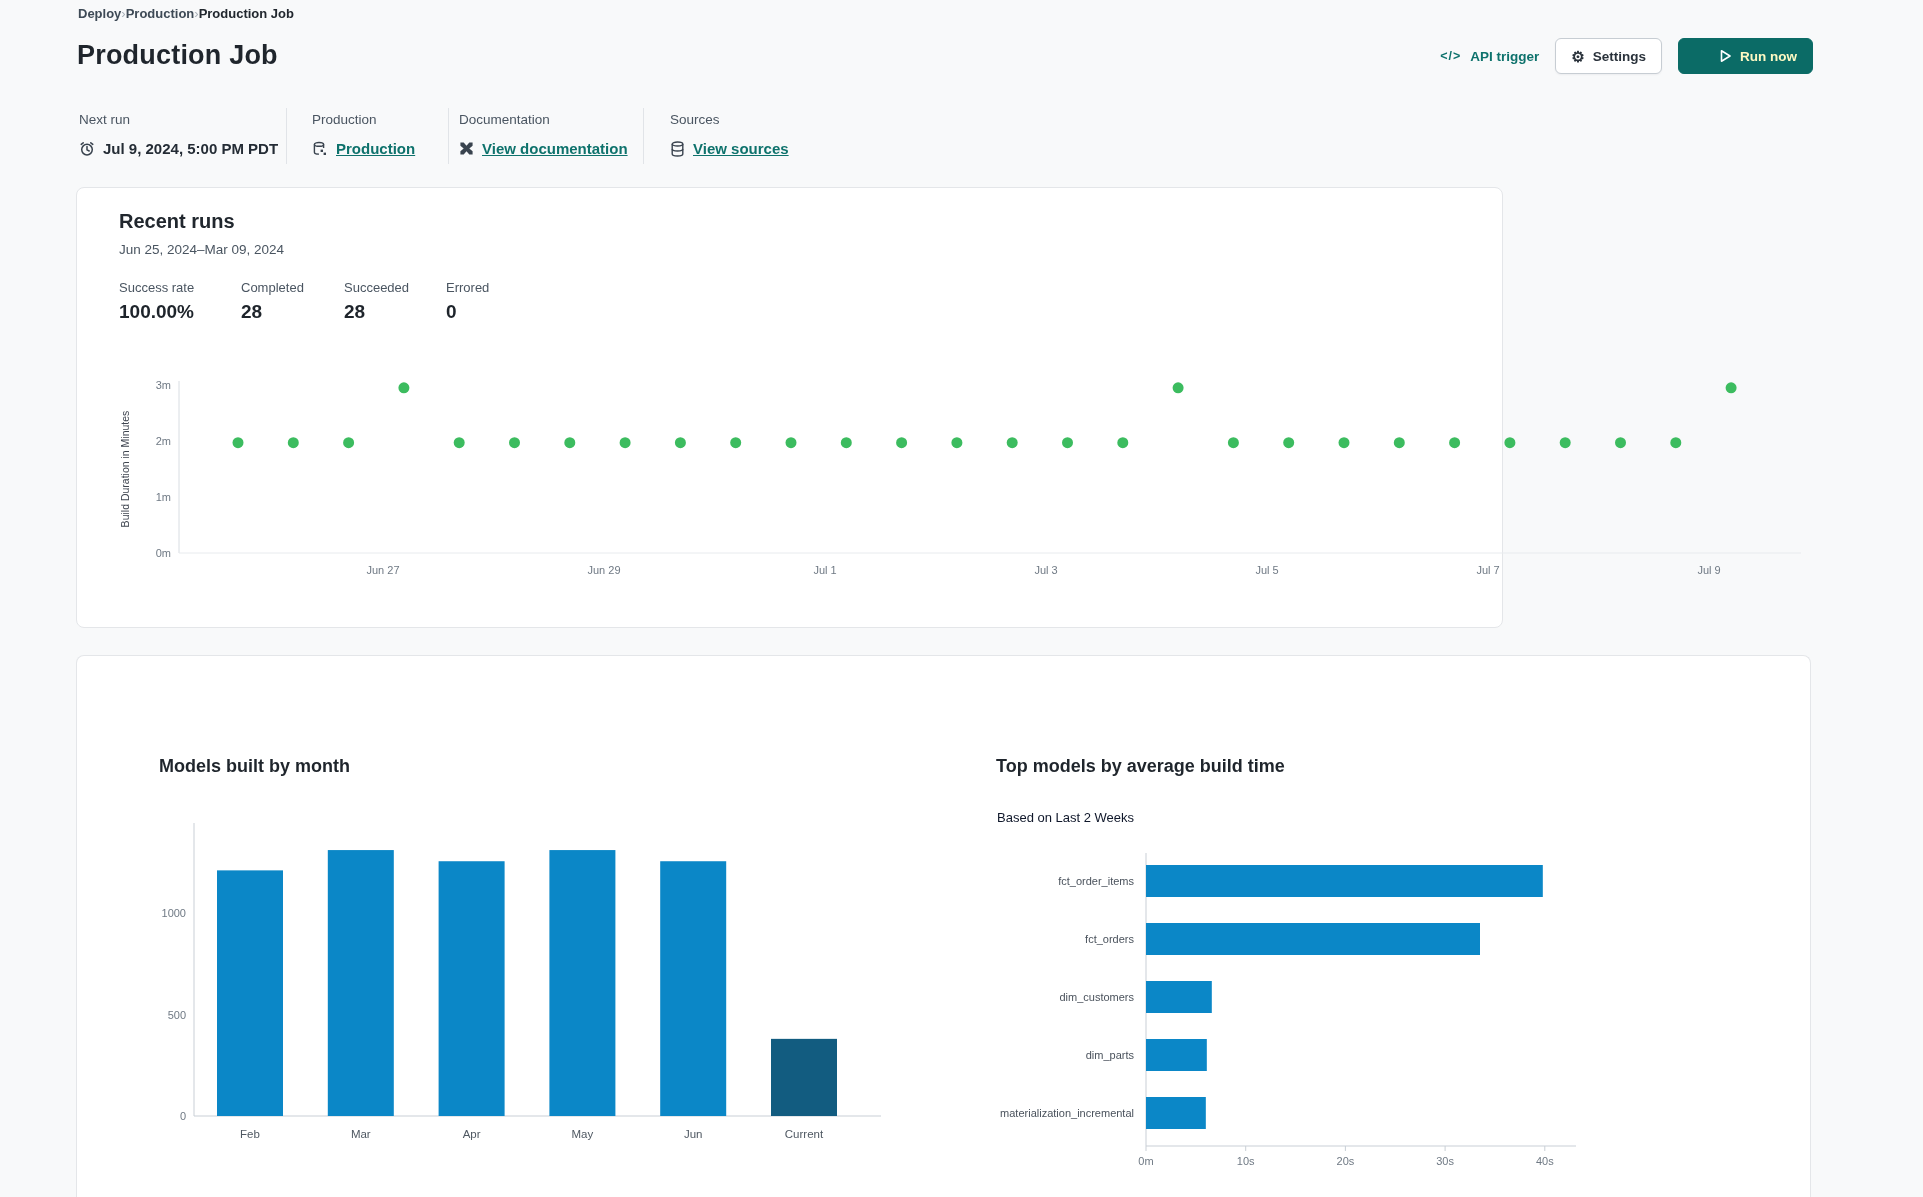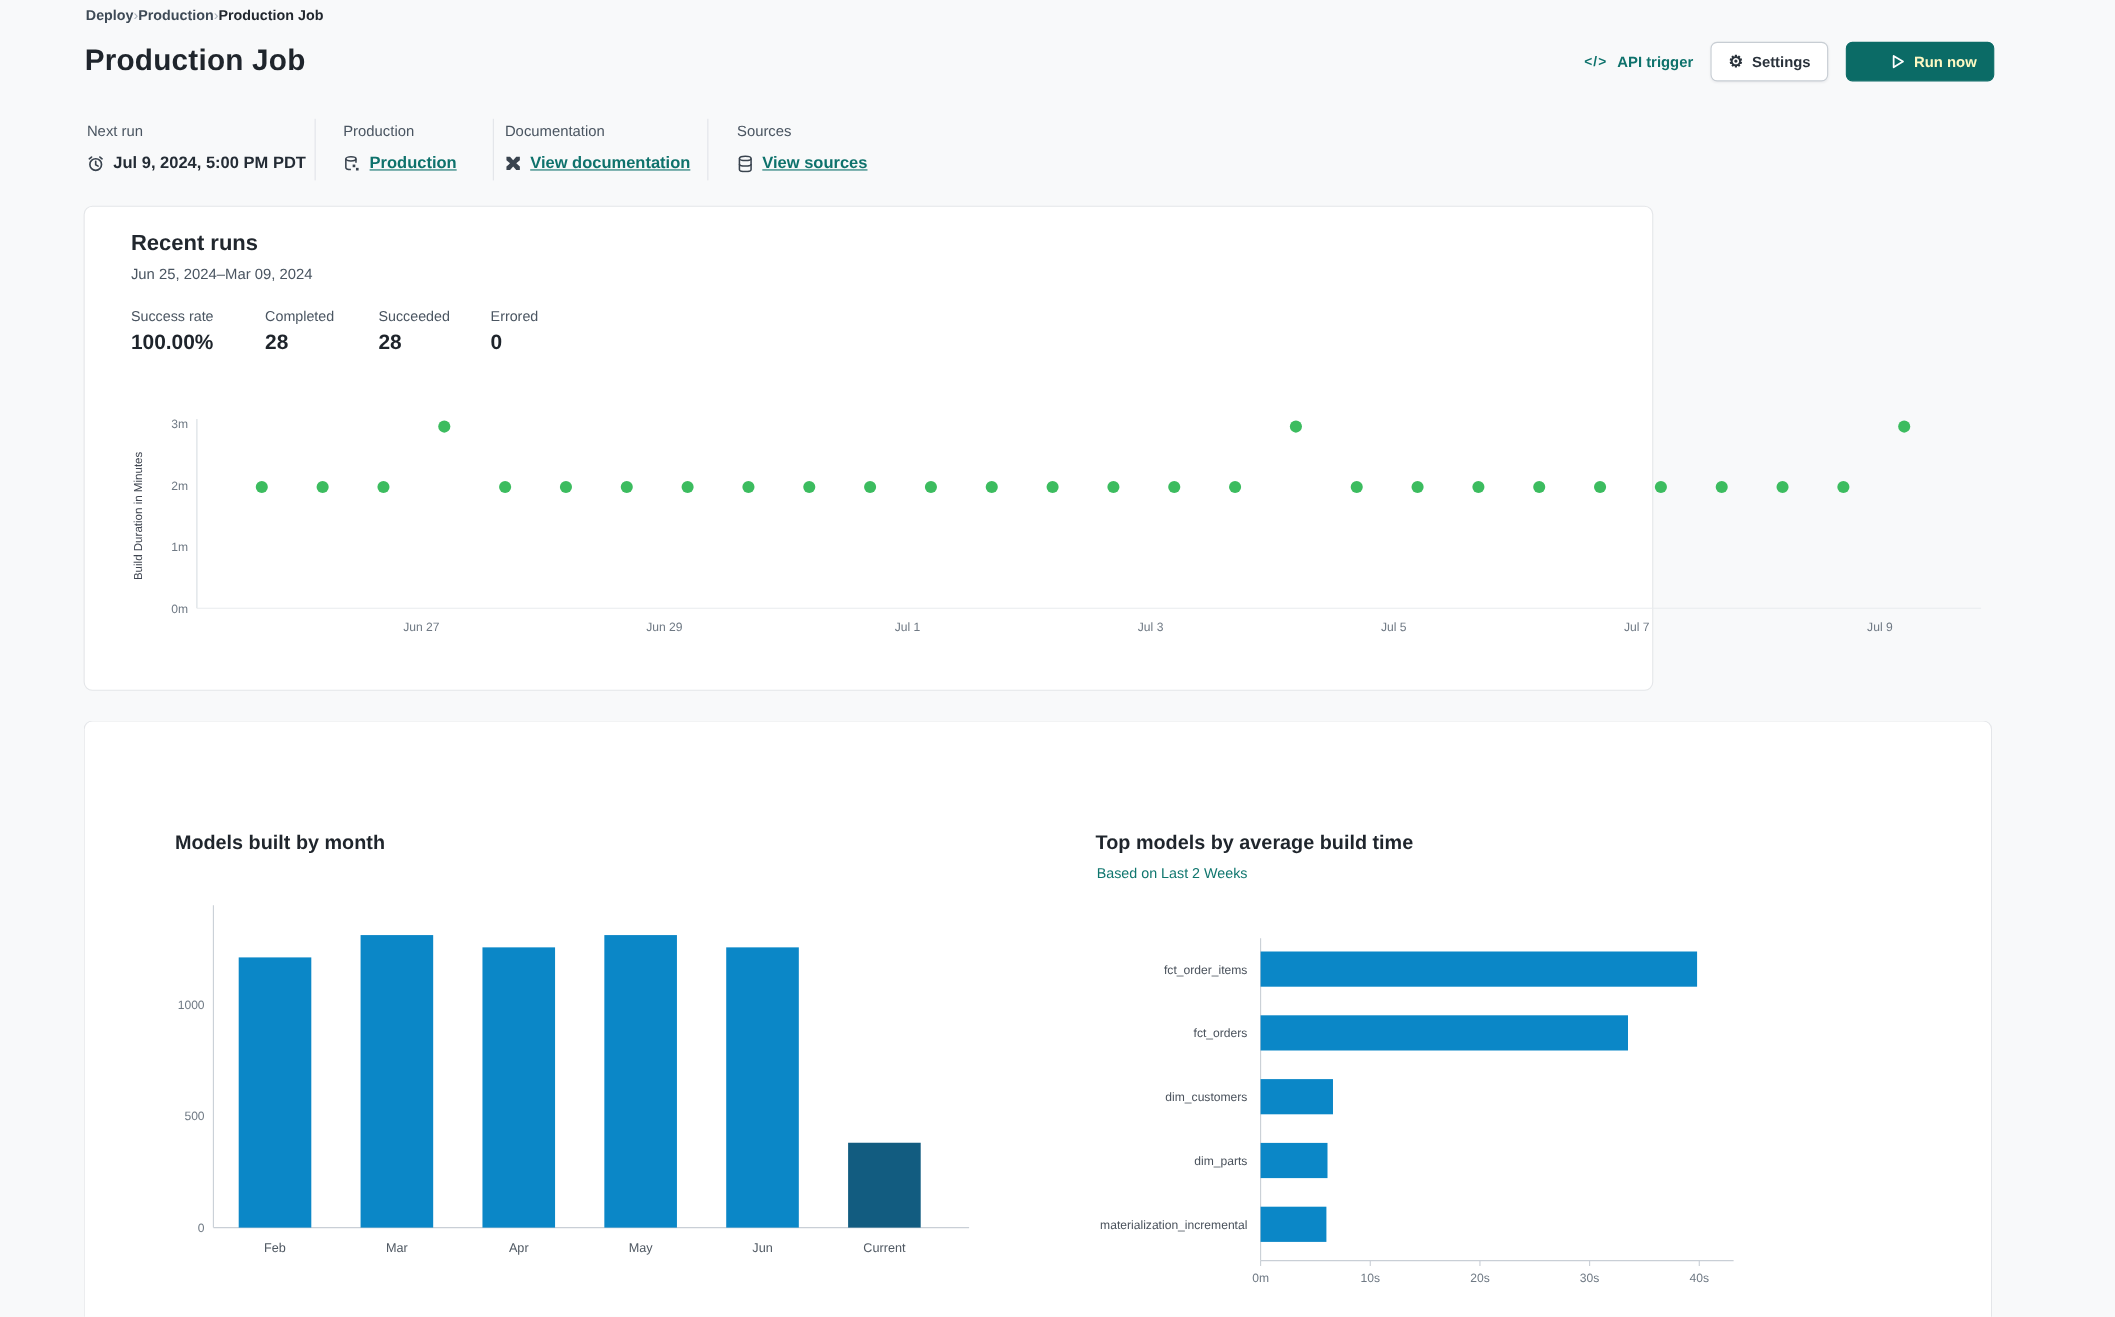--- a/index.html
+++ b/index.html
@@ -42,21 +42,21 @@
   .card-title{left:42px;top:22px;font-size:20px;font-weight:700;color:#21272E;}
   .date-range{left:42px;top:54px;font-size:13.5px;color:var(--muted);}
   .stat{top:92px;}
   .stat .label{font-size:13px;color:var(--muted);margin-bottom:6px;}
   .stat .value{font-size:19px;font-weight:700;color:#1E242B;}
   
   .tabs{display:flex;height:43px;border-bottom:1px solid #E4E7EA;padding-left:10px;}
   .tab{padding:0 23px;line-height:42px;font-size:14px;color:#49535E;cursor:pointer;}
   .tab.active{color:var(--teal);font-weight:700;box-shadow:inset 0 -3px 0 var(--teal);}
   .chart-title{font-size:18px;font-weight:700;color:#1F252C;}
-  .chart-subtitle{font-size:13px;color:#0f766e;}
+  .chart-subtitle{font-size:13px;color:#0f172a;margin-top:24px;}
   svg text{font-family:"Liberation Sans","DejaVu Sans",sans-serif;}
 </style>
 </head>
 <body>
 
 <nav class="abs breadcrumb">
   <span class="crumb">Deploy</span>
   <span class="sep">›</span>
   <span class="crumb">Production</span>
   <span class="sep">›</span>

